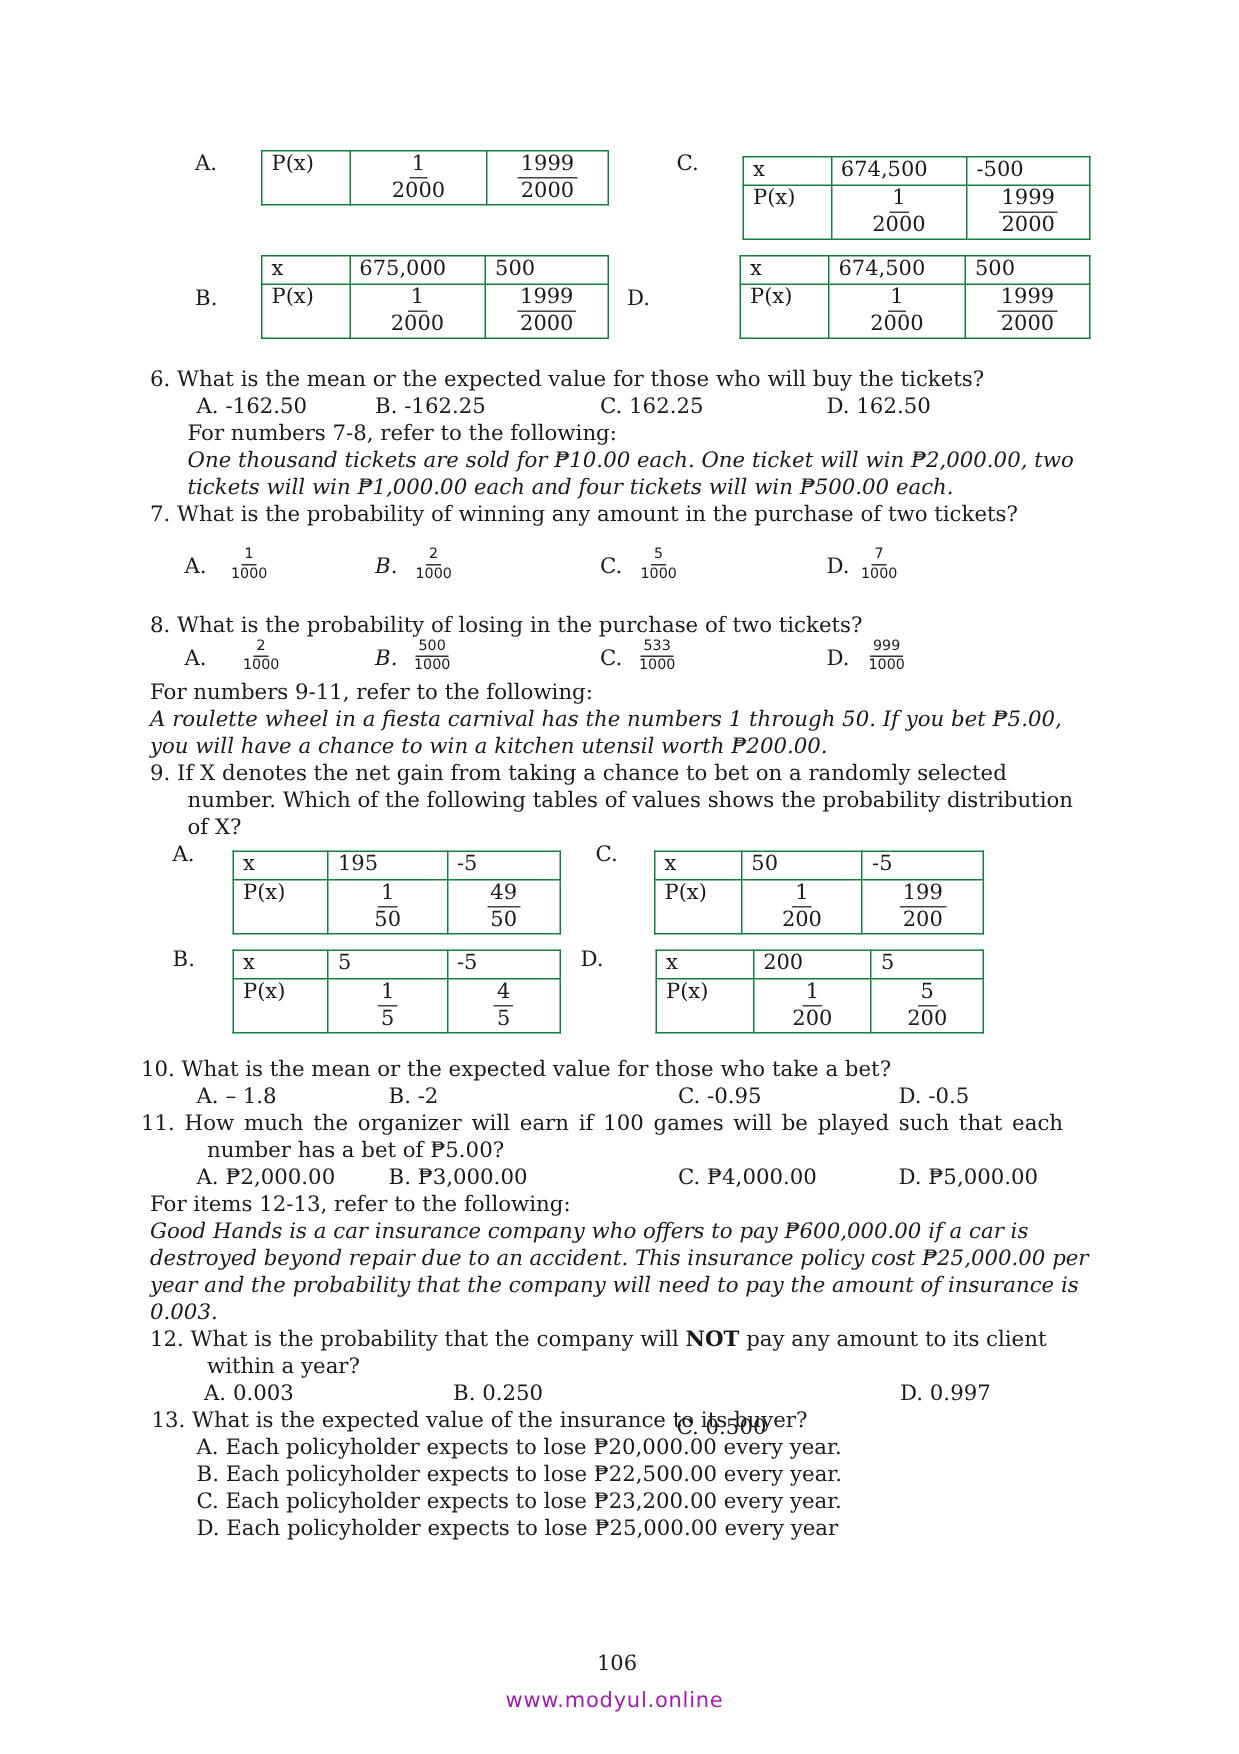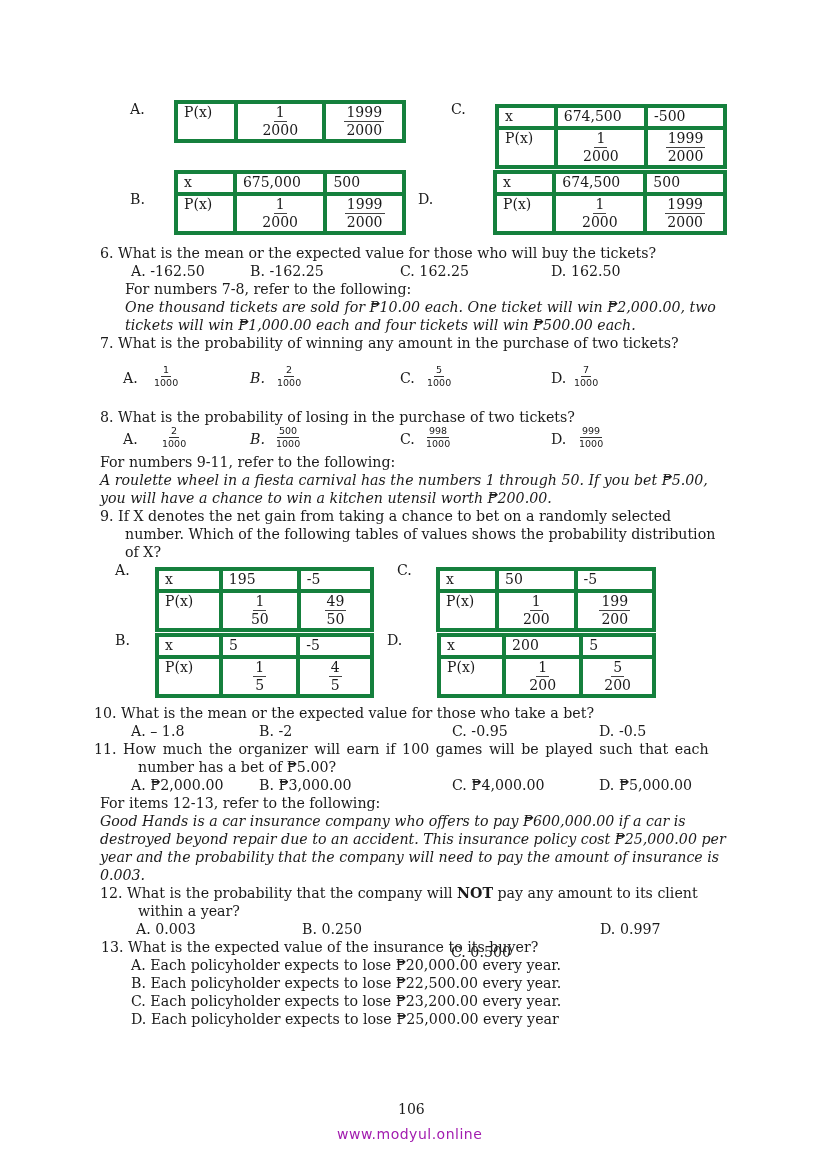--- a/index.html
+++ b/index.html
@@ -3,21 +3,21 @@
 <meta charset="utf-8">
 <style>
   html, body { margin: 0; padding: 0; background: #ffffff; }
   body { width: 826px; height: 1169px; position: relative; overflow: hidden;
          font-family: "DejaVu Serif", "Liberation Serif", serif; color: #1a1a1a; }
   .abs { position: absolute; white-space: nowrap; }
   .t { font-size: 14.2px; line-height: 18px; }
   .it { font-style: italic; }
   .lbl { font-size: 14.2px; }
   table.pt { position: absolute; border-collapse: collapse; font-size: 14px; }
-  table.pt td { border: 4px solid #15803d; padding: 0 6px; vertical-align: top; height: 18px; }
+  table.pt td { border: 1px solid #15803d; padding: 0 6px; vertical-align: top; height: 18px; }
   .frac-cell { text-align: center; padding: 0 !important; }
   .frac { display: inline-flex; flex-direction: column; align-items: center; line-height: 17px; }
   .frac .n { border-bottom: 1.5px solid #444; padding: 0 2px; }
   .frac .d { padding: 0 2px; }
   .sfrac { position: absolute; display: inline-flex; flex-direction: column; align-items: center;
            font-family: "DejaVu Sans", "Liberation Sans", sans-serif; font-size: 9.5px; line-height: 12px; }
   .sfrac .n { border-bottom: 1px solid #333; padding: 0 2px; }
   .sfrac .d { padding: 0 2px; }
   .pageno { font-size: 14px; }
   .wm { font-family: "DejaVu Sans", "Liberation Sans", sans-serif; font-size: 14px; color: #a21caf; letter-spacing: 0.5px; }
@@ -147,21 +147,21 @@
     <span class="n">2</span>
     <span class="d">1000</span>
   </span>
 <span class="abs t it" style="left:250px;top:430px;">B.</span>
 <span class="sfrac" style="left:274px;top:425px;">
     <span class="n">500</span>
     <span class="d">1000</span>
   </span>
 <span class="abs t" style="left:400px;top:430px;">C.</span>
 <span class="sfrac" style="left:424px;top:425px;">
-    <span class="n">998</span>
+    <span class="n">533</span>
     <span class="d">1000</span>
   </span>
 <span class="abs t" style="left:551px;top:430px;">D.</span>
 <span class="sfrac" style="left:577px;top:425px;">
     <span class="n">999</span>
     <span class="d">1000</span>
   </span>
 
 <div class="abs t" style="left:100px;top:453px;">For numbers 9-11, refer to the following:</div>
 <div class="abs t it" style="left:100px;top:471px;">A roulette wheel in a fiesta carnival has the numbers 1 through 50.  If you bet ₱5.00,</div>

